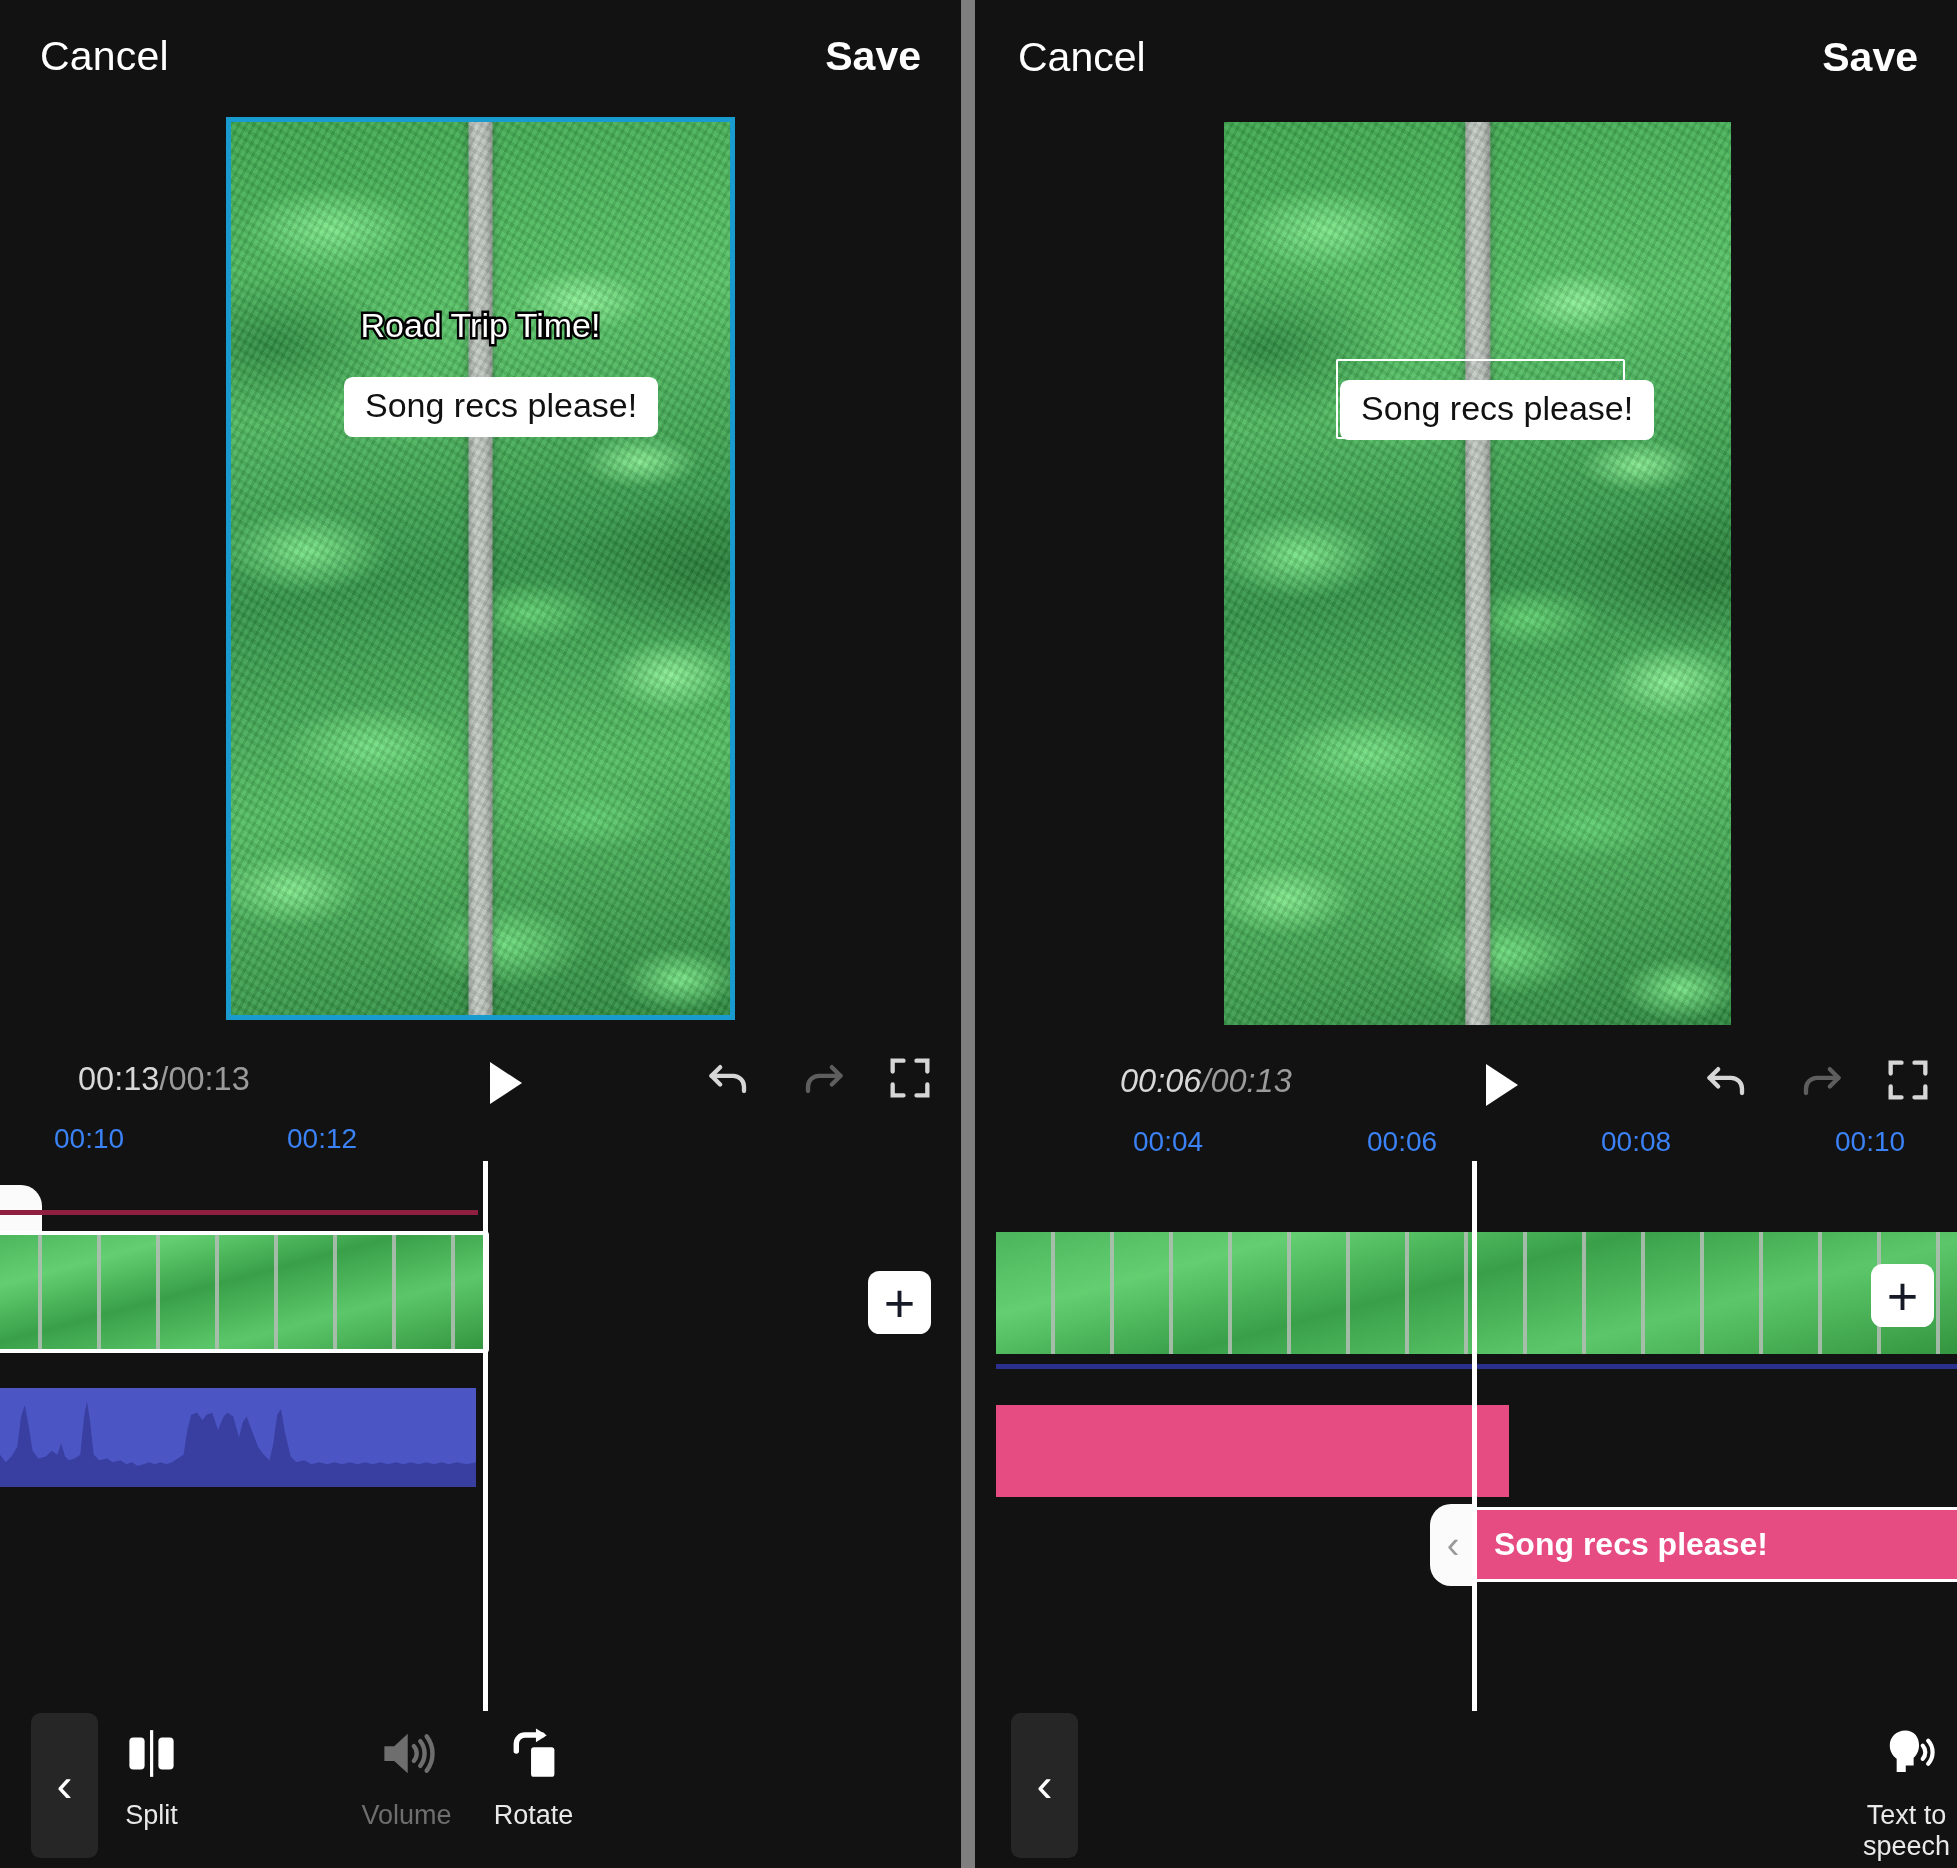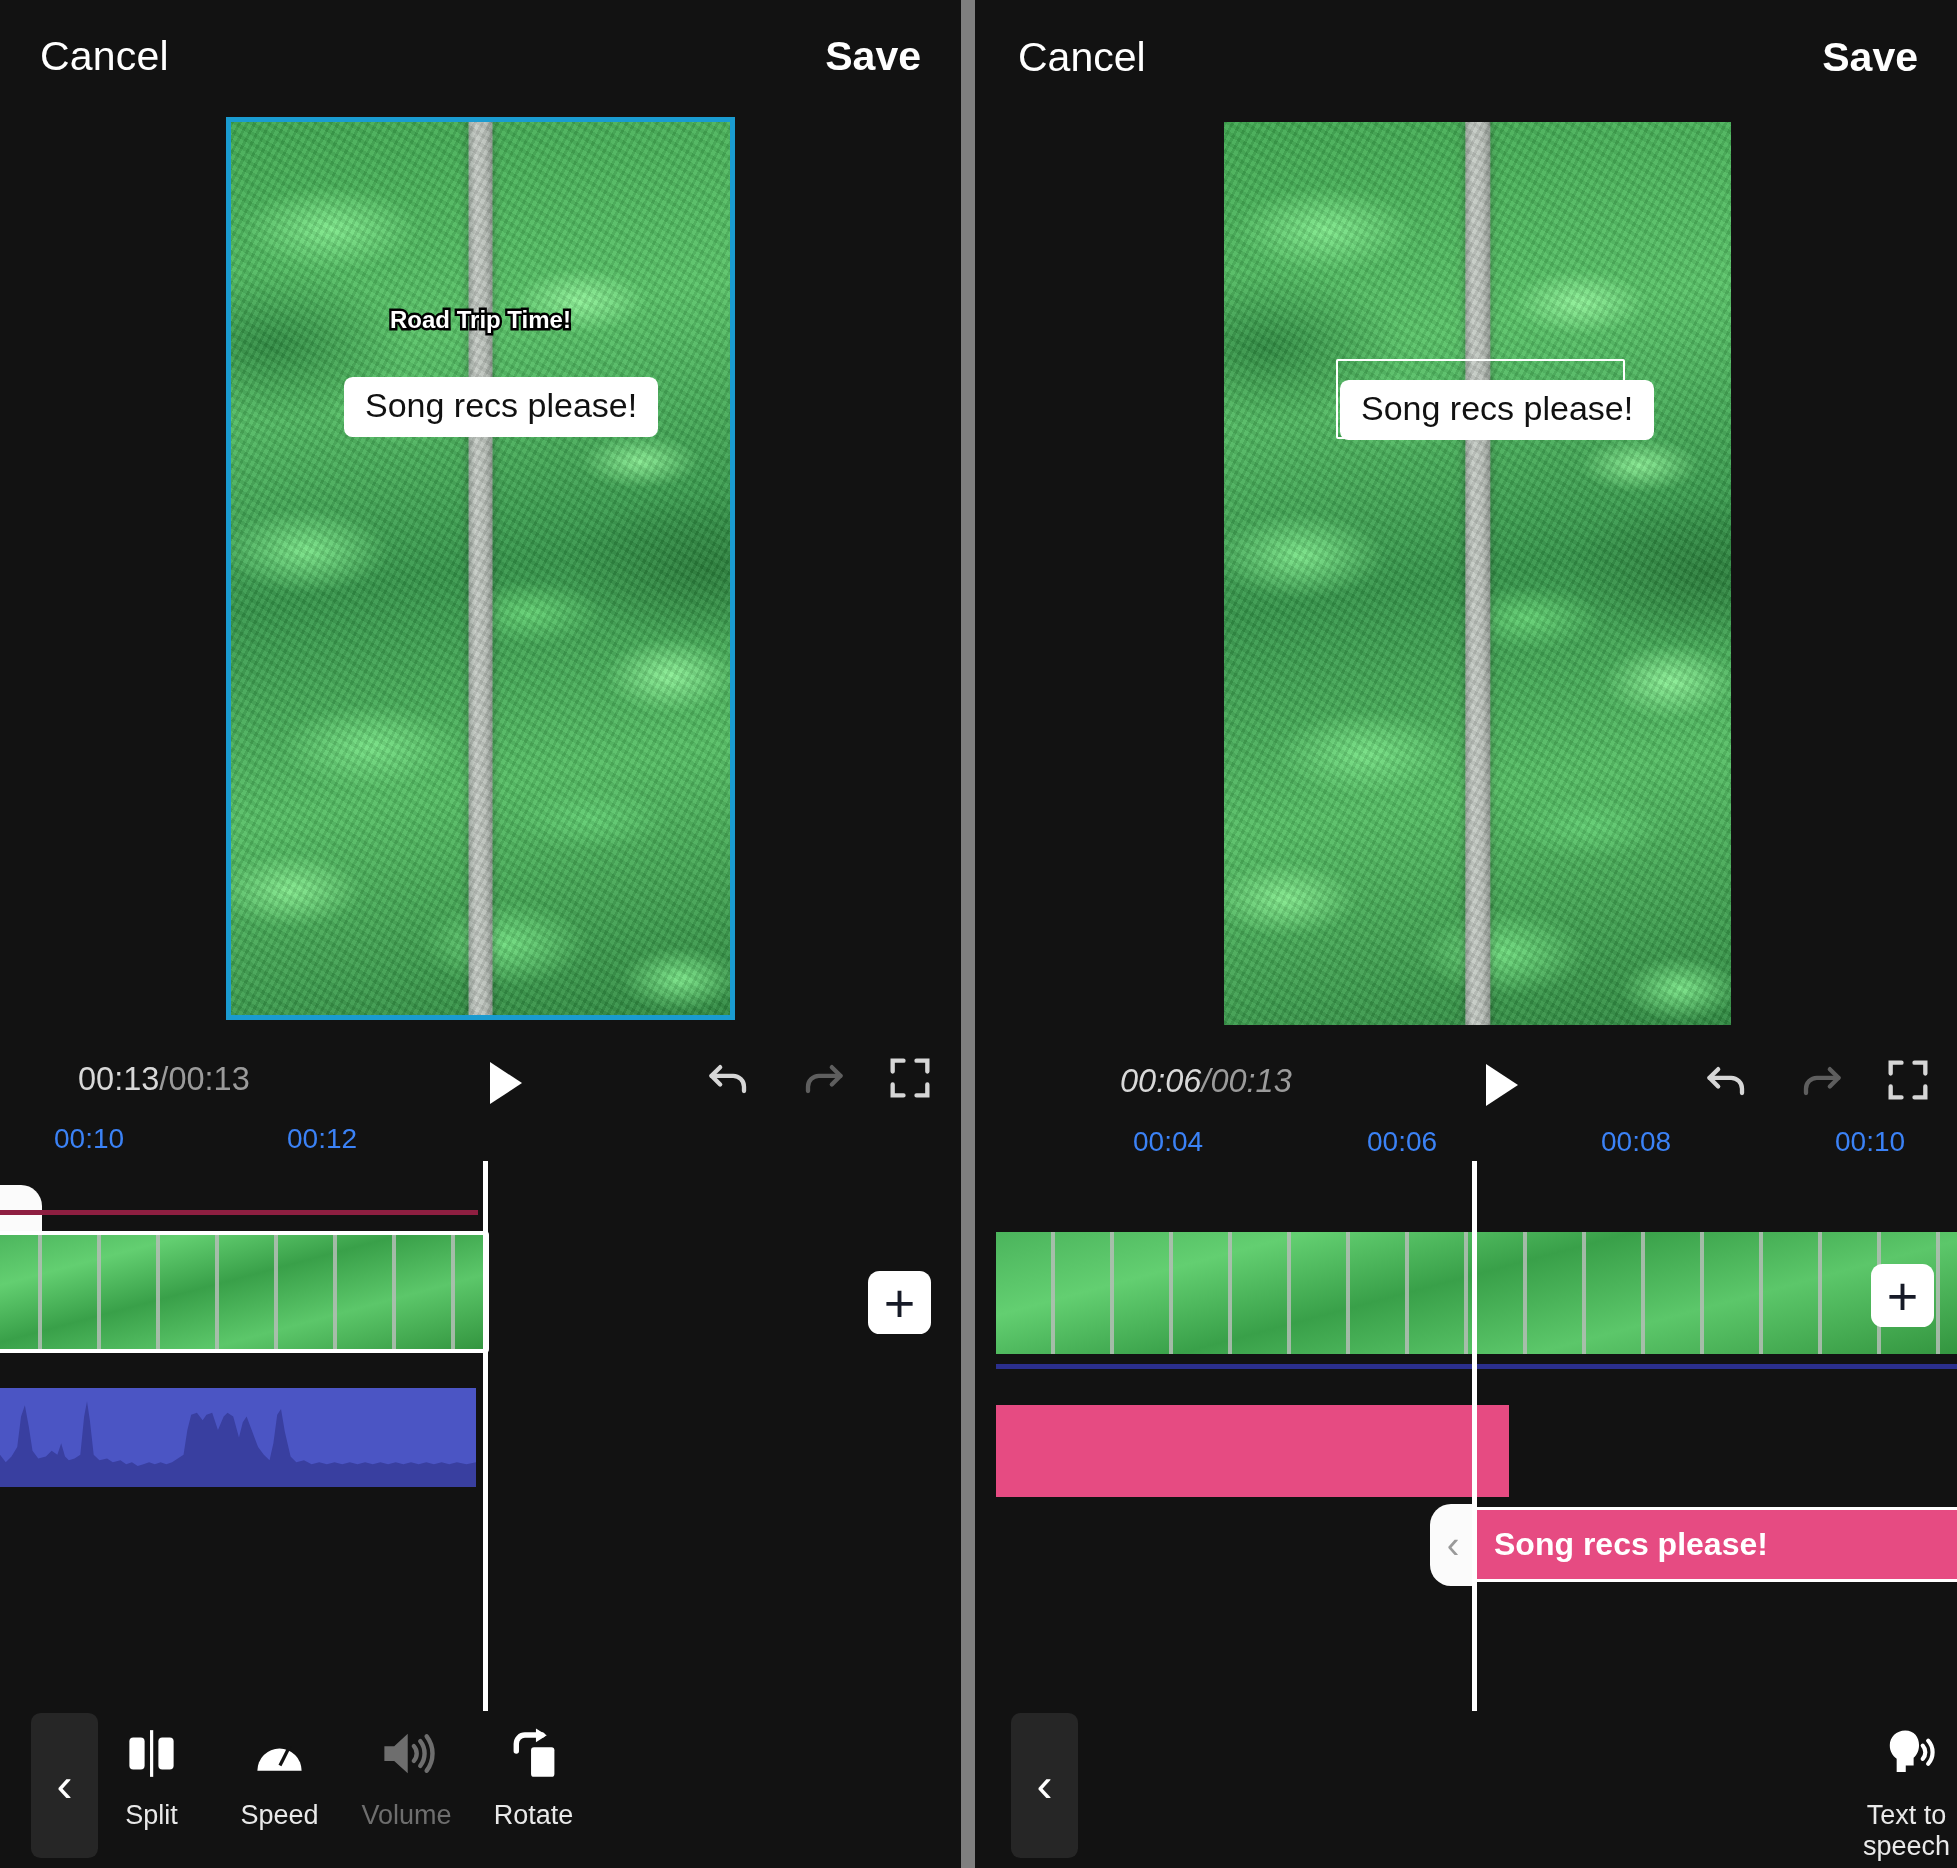--- a/index.html
+++ b/index.html
@@ -74,21 +74,21 @@
     position: absolute; inset: 0;
     background:
       repeating-linear-gradient(118deg, rgba(0,0,0,.12) 0 2.9px, rgba(255,255,255,.06) 2.9px 6.7px),
       repeating-linear-gradient(32deg, rgba(0,0,0,.10) 0 3.8px, rgba(255,255,255,.05) 3.8px 8.6px);
     opacity: .65;
   }
 
   
   .ov-title {
     position: absolute; left: 0; right: 0; text-align: center;
-    font-size: 24px; font-weight: 700; color: #fff;
+    font-size: 34px; font-weight: 400; color: #fff;
     -webkit-text-stroke: 4.8px #000; paint-order: stroke fill;
     text-shadow: 0 0 0 #000;
   }
   .ov-title-left { top: 306px; }
 
   .ov-box {
     position: absolute;
     background: #ffffff; color: #111;
     font-size: 34px; font-weight: 400;
     padding: 8.6px 21px 12.4px;
@@ -295,29 +295,20 @@
         <div class="glyph">
           <svg viewBox="0 0 24 24">
             <rect x="3" y="5.5" width="6.2" height="13" rx="1.6" fill="#fff"></rect>
             <rect x="14.8" y="5.5" width="6.2" height="13" rx="1.6" fill="#fff"></rect>
             <rect x="11.4" y="2.5" width="1.3" height="19" fill="#fff"></rect>
           </svg>
         </div>
         <div class="lbl">Split</div>
       </div>
 
-      <div class="tool t2">
-        <div class="glyph">
-          <svg viewBox="0 0 24 24">
-            <path d="M3 19 a9 9 0 1 1 18 0 Z" fill="#fff"></path>
-            <path d="M11.6 16.6 L15.6 8.6 L16.8 9.3 L12.8 17.2 Z" fill="#121212"></path>
-          </svg>
-        </div>
-        <div class="lbl">Speed</div>
-      </div>
 
       <div class="tool t3 disabled">
         <div class="glyph">
           <svg viewBox="0 0 24 24">
             <path d="M3 9 h4 L12.5 4 v16 L7 15 H3 Z" fill="#6e6e6e"></path>
             <path d="M15 9 a4.5 4.5 0 0 1 0 6" fill="none" stroke="#6e6e6e" stroke-width="1.8" stroke-linecap="round"></path>
             <path d="M17.6 7 a8 8 0 0 1 0 10" fill="none" stroke="#6e6e6e" stroke-width="1.8" stroke-linecap="round"></path>
             <path d="M20.2 5 a11.5 11.5 0 0 1 0 14" fill="none" stroke="#6e6e6e" stroke-width="1.8" stroke-linecap="round"></path>
           </svg>
         </div>

